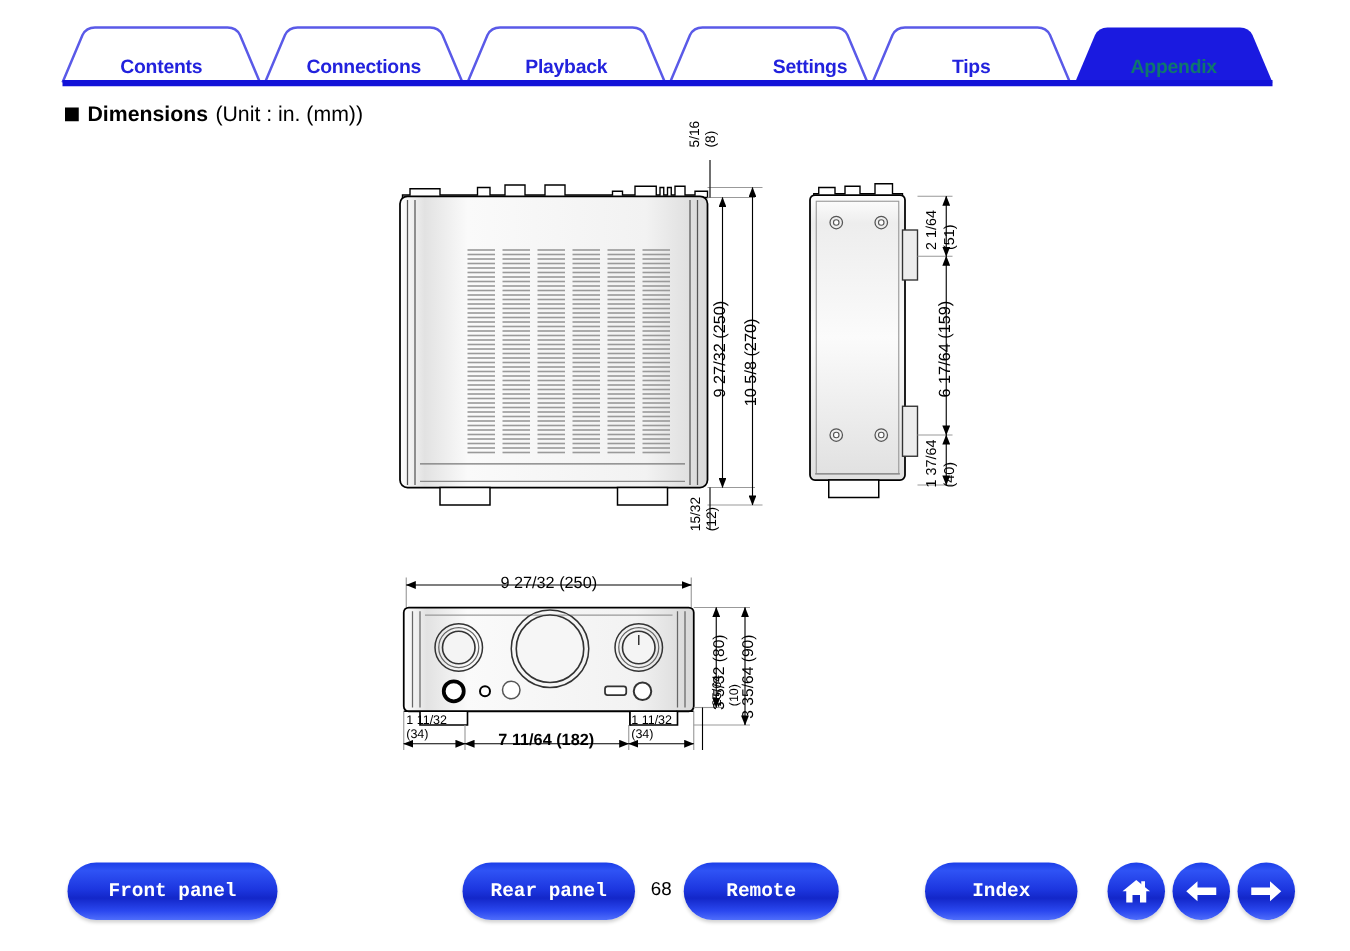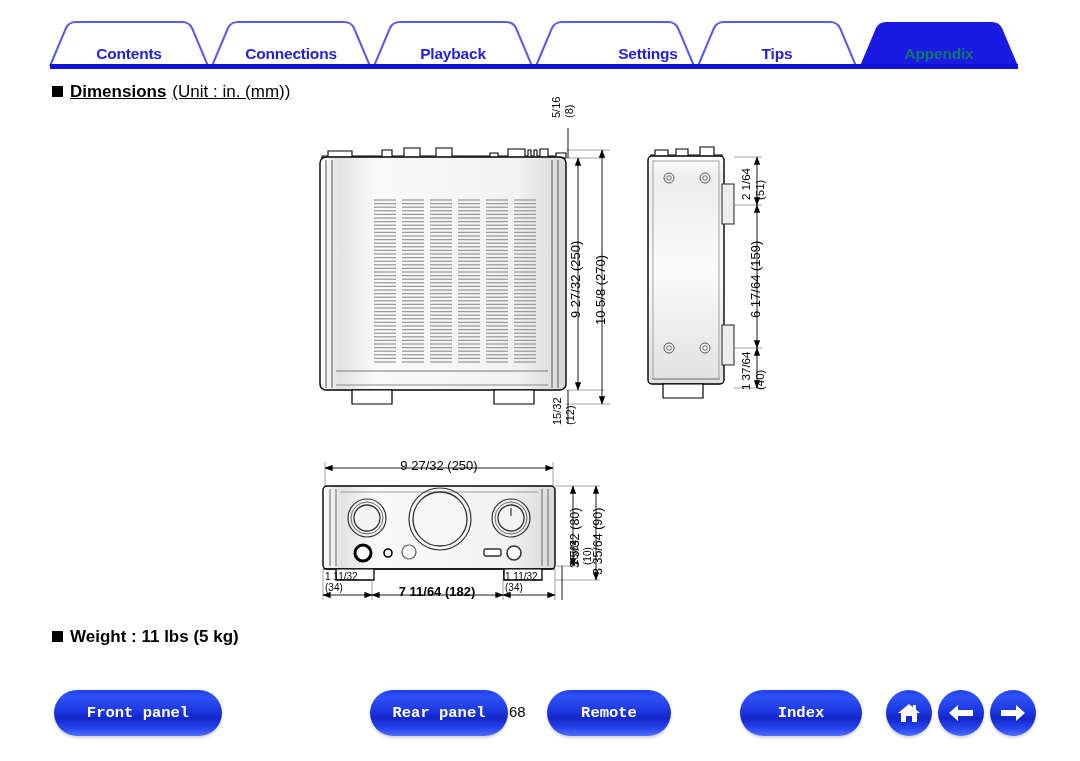--- a/index.html
+++ b/index.html
@@ -98,21 +98,21 @@
     display: flex;
     align-items: center;
     justify-content: center;
   }
   .circ svg { display:block; }
   #page-num {
     position: absolute;
     top: 13px;
     left: 509px;
     width: 40px;
-    text-align: left;
+    text-align: center;
     font-size: 15px;
     color: #000;
     font-weight: normal;
   }
 </style>
 </head>
 <body>
 
 <div id="page">
 
@@ -133,21 +133,21 @@
     </svg>
 
     <div class="tab-label" style="left:129px">Contents</div>
     <div class="tab-label" style="left:291px">Connections</div>
     <div class="tab-label" style="left:453px">Playback</div>
     <div class="tab-label" style="left:648px">Settings</div>
     <div class="tab-label" style="left:777px">Tips</div>
     <div class="tab-label active" style="left:939px">Appendix</div>
   </div>
 
-  <div class="sec-head" style="left:52px; top:82px;text-decoration:underline;">
+  <div class="sec-head" style="left:52px; top:82px;">
     <span class="sq"></span><span class="bold">Dimensions</span><span class="norm" style="margin-left:6px">(Unit : in. (mm))</span>
   </div>
 
   <div id="diagrams">
   <svg width="1080" height="761" viewBox="0 0 1080 761">
     <defs>
       <linearGradient id="panelG" x1="0" y1="0" x2="1" y2="0">
         <stop offset="0%" stop-color="#ffffff"></stop>
         <stop offset="8%" stop-color="#e2e2e2"></stop>
         <stop offset="22%" stop-color="#fafafa"></stop>
@@ -643,23 +643,20 @@
     <div>(34)</div>
   </div>
 
   <div style="position:absolute; left:569px; top:565px; transform:rotate(-90deg); transform-origin:0 0; font-size:10px; white-space:nowrap;">25/64</div>
   <div style="position:absolute; left:582px; top:565px; transform:rotate(-90deg); transform-origin:0 0; font-size:10px; white-space:nowrap;">(10)</div>
 
   <div style="position:absolute; left:568px; top:568px; transform:rotate(-90deg); transform-origin:0 0; font-size:12.5px; white-space:nowrap;">3 5/32 (80)</div>
 
   <div style="position:absolute; left:591px; top:575px; transform:rotate(-90deg); transform-origin:0 0; font-size:12.5px; white-space:nowrap;">3 35/64 (90)</div>
 
-  <div class="sec-head" style="left:52px; top:627px;">
-    <span class="sq"></span><span class="bold">Weight : 11 lbs (5 kg)</span>
-  </div>
 
   <div id="navbar">
     <div class="pill" style="left:54px;  width:168px;">Front panel</div>
     <div class="pill" style="left:370px; width:138px;">Rear panel</div>
     <div id="page-num">68</div>
     <div class="pill" style="left:547px; width:124px;text-align:right;">Remote</div>
     <div class="pill" style="left:740px; width:122px;">Index</div>
 
     <div class="circ" style="left:886px;">
       <span>

